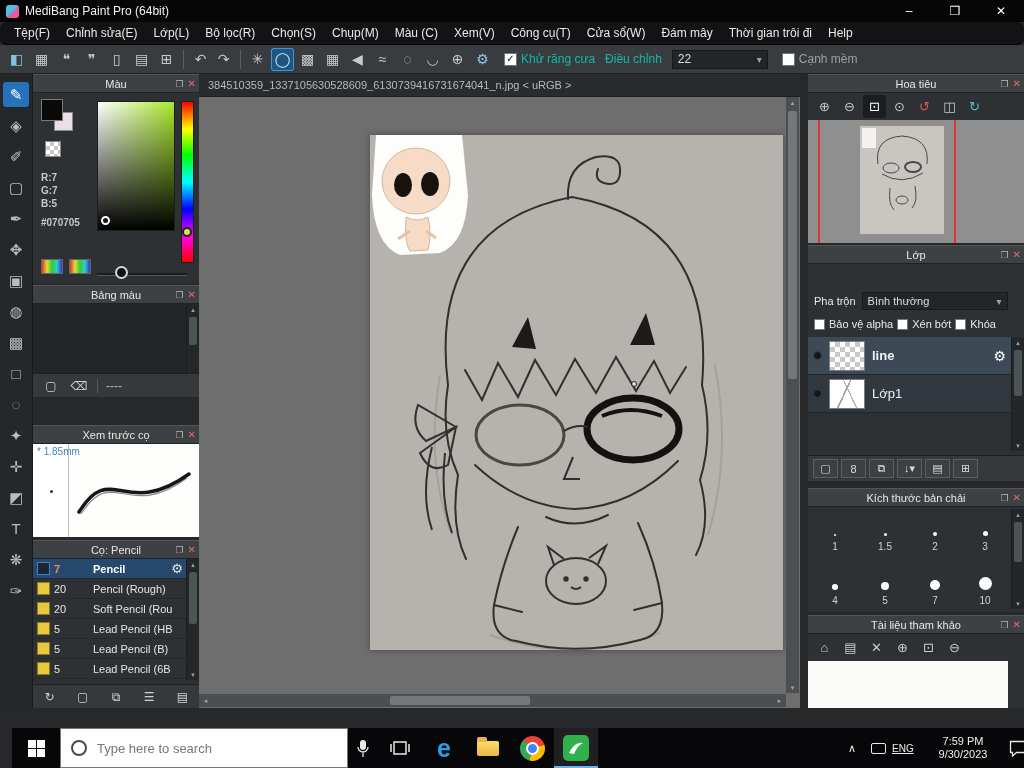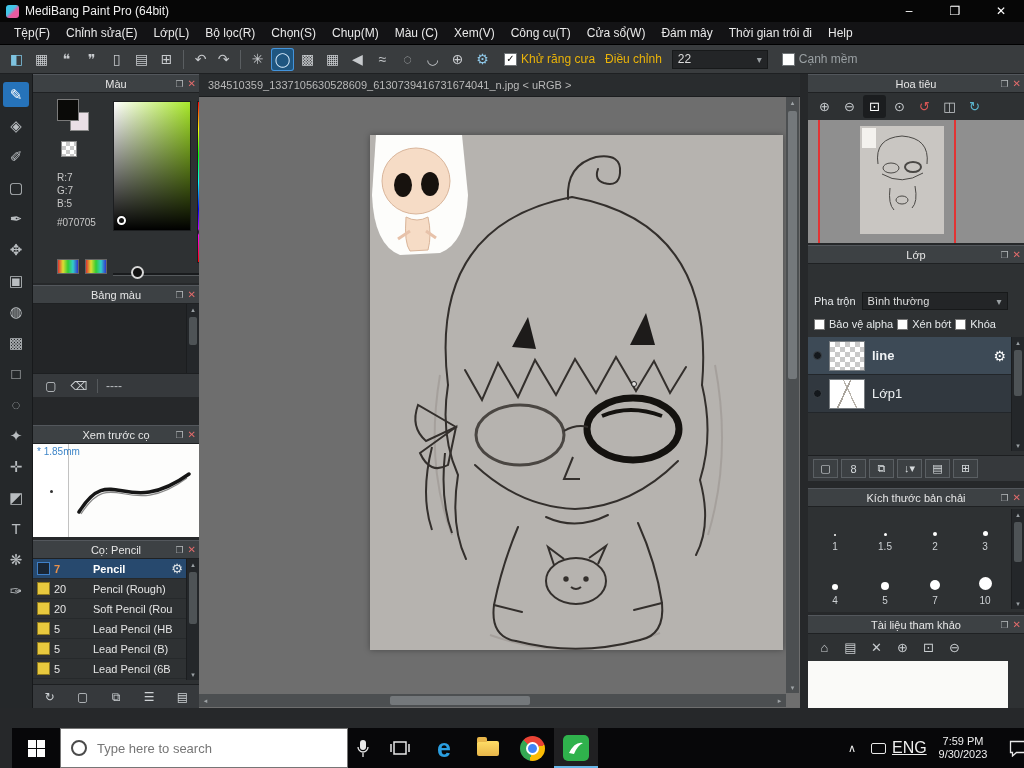--- a/index.html
+++ b/index.html
@@ -8,31 +8,31 @@
        font-family:"Liberation Sans","DejaVu Sans",sans-serif;font-size:12px;color:#ddd;user-select:none;}
 
   
   .titlebar{position:absolute;left:0;top:0;width:1024px;height:22px;background:#060606;display:flex;align-items:center;color:#efefef;}
   .title-icon{width:13px;height:13px;margin:0 6px;background:linear-gradient(135deg,#41c6e8 40%,#e85ba0 60%);border-radius:3px;}
   .title-text{font-size:12px;}
   .win-controls{margin-left:auto;display:flex;height:100%;}
   .win-btn{width:46px;display:flex;align-items:center;justify-content:center;font-size:12px;color:#fff;}
 
   
-  .menubar{position:absolute;left:0;top:22px;width:1024px;height:23px;background:#131315;display:flex;align-items:center;padding-left:6px;border-bottom:1px solid #000;}
+  .menubar{position:absolute;left:0;top:22px;width:1024px;height:23px;background:#131315;display:flex;align-items:center;padding-left:6px;border-bottom:1px solid #000;border-radius:7px;}
   .menu-item{padding:3px 8px;color:#e9e9e9;font-size:12px;white-space:nowrap;}
 
   
   .toolbar{position:absolute;left:0;top:45px;width:1024px;height:29px;background:#393c3e;display:flex;align-items:center;padding:0 5px;border-bottom:1px solid #1e2022;}
   .tb-group{display:flex;gap:2px;align-items:center;}
   .tb-btn{width:23px;height:23px;display:flex;align-items:center;justify-content:center;color:#c7cacd;font-size:14px;border-radius:3px;flex:none;}
   .tb-btn.selected{background:#1f5680;box-shadow:inset 0 0 0 1px #4394dc;color:#d8ecfc;}
   .tb-sep{width:1px;height:19px;background:#5a5e61;margin:0 5px;flex:none;}
   .checkbox{width:13px;height:13px;background:#fff;border:1px solid #6f7477;display:flex;align-items:center;justify-content:center;color:#111;font-size:10px;line-height:1;flex:none;}
-  .tb-lab{margin:0 6px 0 4px;color:#eab308;white-space:nowrap;}
+  .tb-lab{margin:0 6px 0 4px;color:#14b8a6;white-space:nowrap;}
   .tb-lab.dim{color:#9aa0a3;}
   .tb-select{width:96px;height:19px;background:#232527;border:1px solid #17191a;display:flex;align-items:center;justify-content:space-between;padding:0 5px;color:#ddd;margin-left:4px;flex:none;}
   .tb-select .caret{color:#9aa0a3;font-size:10px;}
 
   
   .toolcol{position:absolute;left:0;top:74px;width:33px;height:634px;background:#25282a;border-right:1px solid #17191b;display:flex;flex-direction:column;align-items:center;padding-top:8px;gap:6px;}
   .tool-btn{width:26px;height:25px;display:flex;align-items:center;justify-content:center;color:#b9bdc0;font-size:15px;border-radius:3px;flex:none;}
   .tool-btn.selected{background:#2673ba;color:#fff;}
 
   
@@ -44,21 +44,21 @@
   .ph-b{font-size:9px;color:#b8bcbe;}
   .ph-b.phx{color:#e26b6b;font-size:10px;}
   .vscroll{position:absolute;right:0;width:13px;background:#24272a;border-left:1px solid #1b1d1f;font-size:7px;color:#9aa0a4;text-align:center;}
   .vs-arrow{height:11px;line-height:11px;}
   .vs-thumb{position:absolute;left:2px;right:2px;background:#4e5356;border-radius:2px;}
   .panel-bottom{position:absolute;left:0;right:0;bottom:0;height:24px;background:#36393c;border-top:1px solid #1d1f21;display:flex;align-items:center;justify-content:space-around;color:#ced2d5;font-size:12px;}
   .pb-btn{width:20px;height:18px;display:flex;align-items:center;justify-content:center;}
 
   
   .p-color{top:0;height:209px;}
-  .color-body{position:absolute;left:16px;right:0;top:19px;height:190px;}
+  .color-body{position:absolute;left:0;right:0;top:19px;height:190px;font-weight:bold;}
   .fg-swatch{position:absolute;left:8px;top:6px;width:22px;height:22px;background:#0a0a08;border:1px solid #7a7a7a;z-index:2;}
   .bg-swatch{position:absolute;left:21px;top:19px;width:19px;height:19px;background:#eadfe6;border:1px solid #8a8a8a;z-index:1;}
   .alpha-swatch{position:absolute;left:12px;top:48px;width:16px;height:16px;border:1px solid #888;
       background:#fff conic-gradient(#c9c9c9 25%,#fff 0 50%,#c9c9c9 0 75%,#fff 0);background-size:8px 8px;}
   .rgb-block{position:absolute;left:8px;top:78px;font-size:10px;color:#c8c8c8;line-height:13px;}
   .hex{position:absolute;left:8px;top:124px;font-size:10px;color:#c8c8c8;}
   .sv-square{position:absolute;left:64px;top:8px;width:78px;height:130px;border:1px solid #1c1e20;
       background:linear-gradient(to top,#000,rgba(0,0,0,0)),linear-gradient(to right,#fff,#a8e82a);}
   .sv-marker{position:absolute;left:3px;bottom:5px;width:9px;height:9px;border:2px solid #fff;border-radius:50%;box-shadow:0 0 2px #000;}
   .hue-bar{position:absolute;left:148px;top:8px;width:13px;height:162px;border:1px solid #1c1e20;
@@ -167,21 +167,21 @@
   .edge-e{color:#2a9ee0;font-size:25px;font-weight:bold;}
   .folder-icon{width:22px;height:15px;background:linear-gradient(#ffdd66,#e8b64a);border-radius:2px;position:relative;}
   .folder-icon::before{content:"";position:absolute;top:-4px;left:0;width:10px;height:5px;background:#e8b64a;border-radius:2px 2px 0 0;}
   .chrome-icon{width:25px;height:25px;border-radius:50%;background:conic-gradient(from -45deg,#ea4335 0 33%,#fbbc05 0 66%,#34a853 0 100%);position:relative;}
   .chrome-icon::after{content:"";position:absolute;inset:6px;background:#4285f4;border:2px solid #fff;border-radius:50%;}
   .mb-icon{width:26px;height:26px;border-radius:5px;background:#2fb24c;display:flex;align-items:center;justify-content:center;}
   .tb-flex{flex:1;}
   .tray-caret{width:24px;text-align:center;color:#eee;font-size:11px;flex:none;}
   .tray-tablet{width:28px;display:flex;justify-content:center;flex:none;}
   .tablet-shape{width:15px;height:11px;border:1px solid #e8e8e8;border-radius:2px;}
-  .tray-lang{width:34px;text-align:left;font-size:16px;flex:none;text-decoration:underline;}
+  .tray-lang{width:34px;text-align:left;font-size:10px;flex:none;text-decoration:underline;}
   .tray-clock{width:74px;text-align:center;font-size:11px;line-height:13px;flex:none;}
   .tray-notif{width:36px;display:flex;justify-content:center;flex:none;}
 </style>
 </head>
 <body>
 
 <div id="app">
 
   <div class="titlebar">
     <span class="title-icon"></span>

